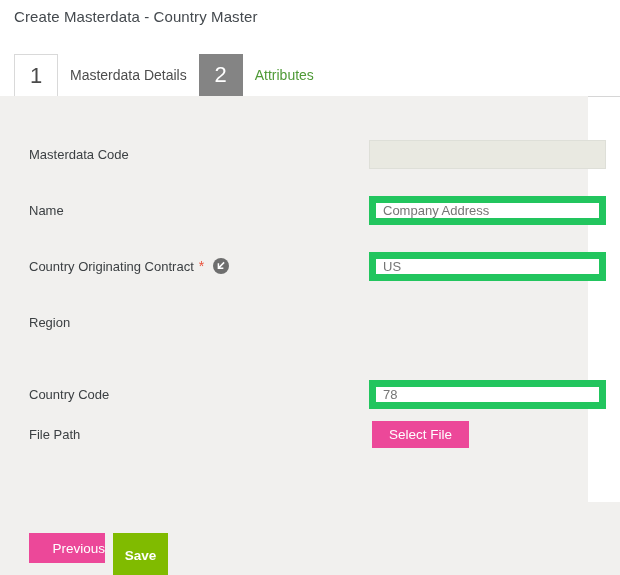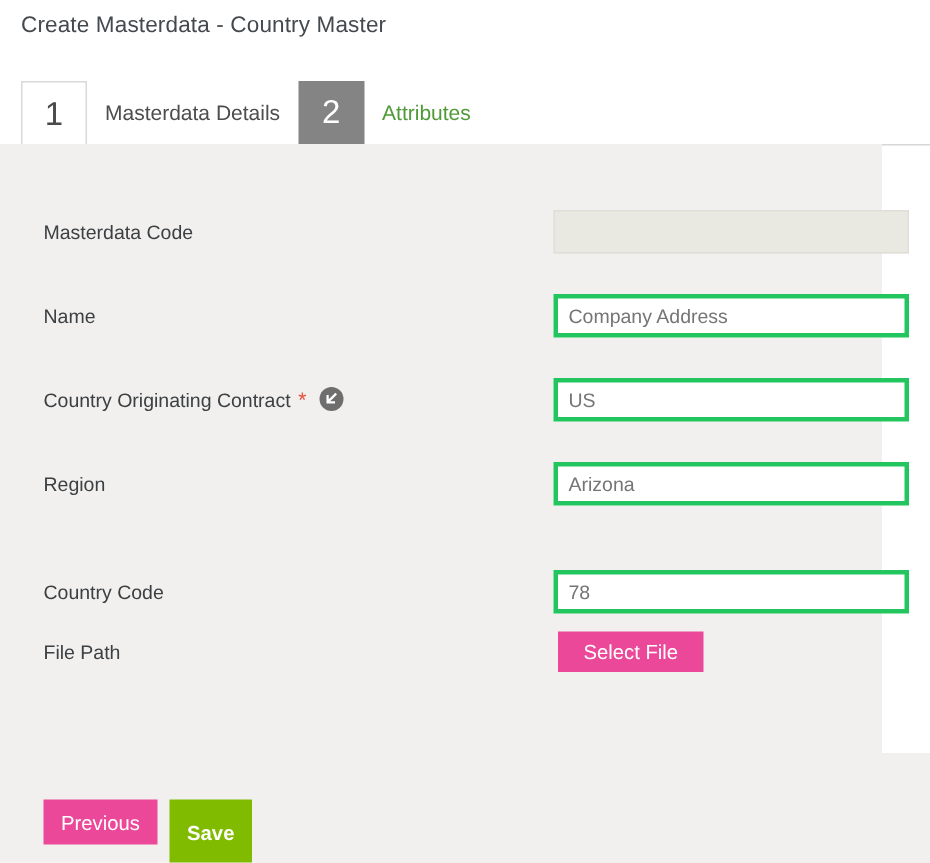--- a/index.html
+++ b/index.html
@@ -183,21 +183,21 @@
   }
   .lookup-icon svg { display: block; }
 
   .field {
     position: absolute;
     left: 369px;
     width: 237px;
     height: 29px;
     box-sizing: border-box;
     background: #ffffff;
-    border: 3px solid #22c55e;
+    border: 7px solid #22c55e;
     font-family: "Liberation Sans", sans-serif;
     font-size: 13px;
     color: #8d8d8d;
     padding: 0 7px;
     outline: none;
   }
   .field.disabled {
     background: #e9e9e1;
     border: 1px solid #dedfd8;
   }
@@ -220,21 +220,21 @@
     height: 27px;
   }
 
   .footer-bar {
     position: absolute;
     left: 29px;
     top: 533px;
     display: flex;
     gap: 8px;
   }
-  .btn-previous { width: 76px; height: 30px; }
+  .btn-previous { width: 76px; height: 30px; text-align: right; }
   .btn-save     { width: 55px; height: 44px; font-weight: bold; }
 </style>
 </head>
 <body>
 
 <div class="page-title">Create Masterdata - Country Master</div>
 
 <div class="wizard">
   <div class="steps">
 
@@ -284,21 +284,20 @@
           </svg>
         </span>
       </div>
       <input class="field" type="text" placeholder="US" style="">
     </div>
 
     <div class="row" style="top:211px;">
       <div class="label">
         <span>Region</span>
       </div>
-      <input class="field" type="text" placeholder="Arizona" style="">
     </div>
 
     <div class="row" style="top:267px;margin-top:16px;">
       <div class="label">
         <span>Country Code</span>
       </div>
       <input class="field" type="text" placeholder="78" style="">
     </div>
 
     <div class="row" style="top:323px;">

